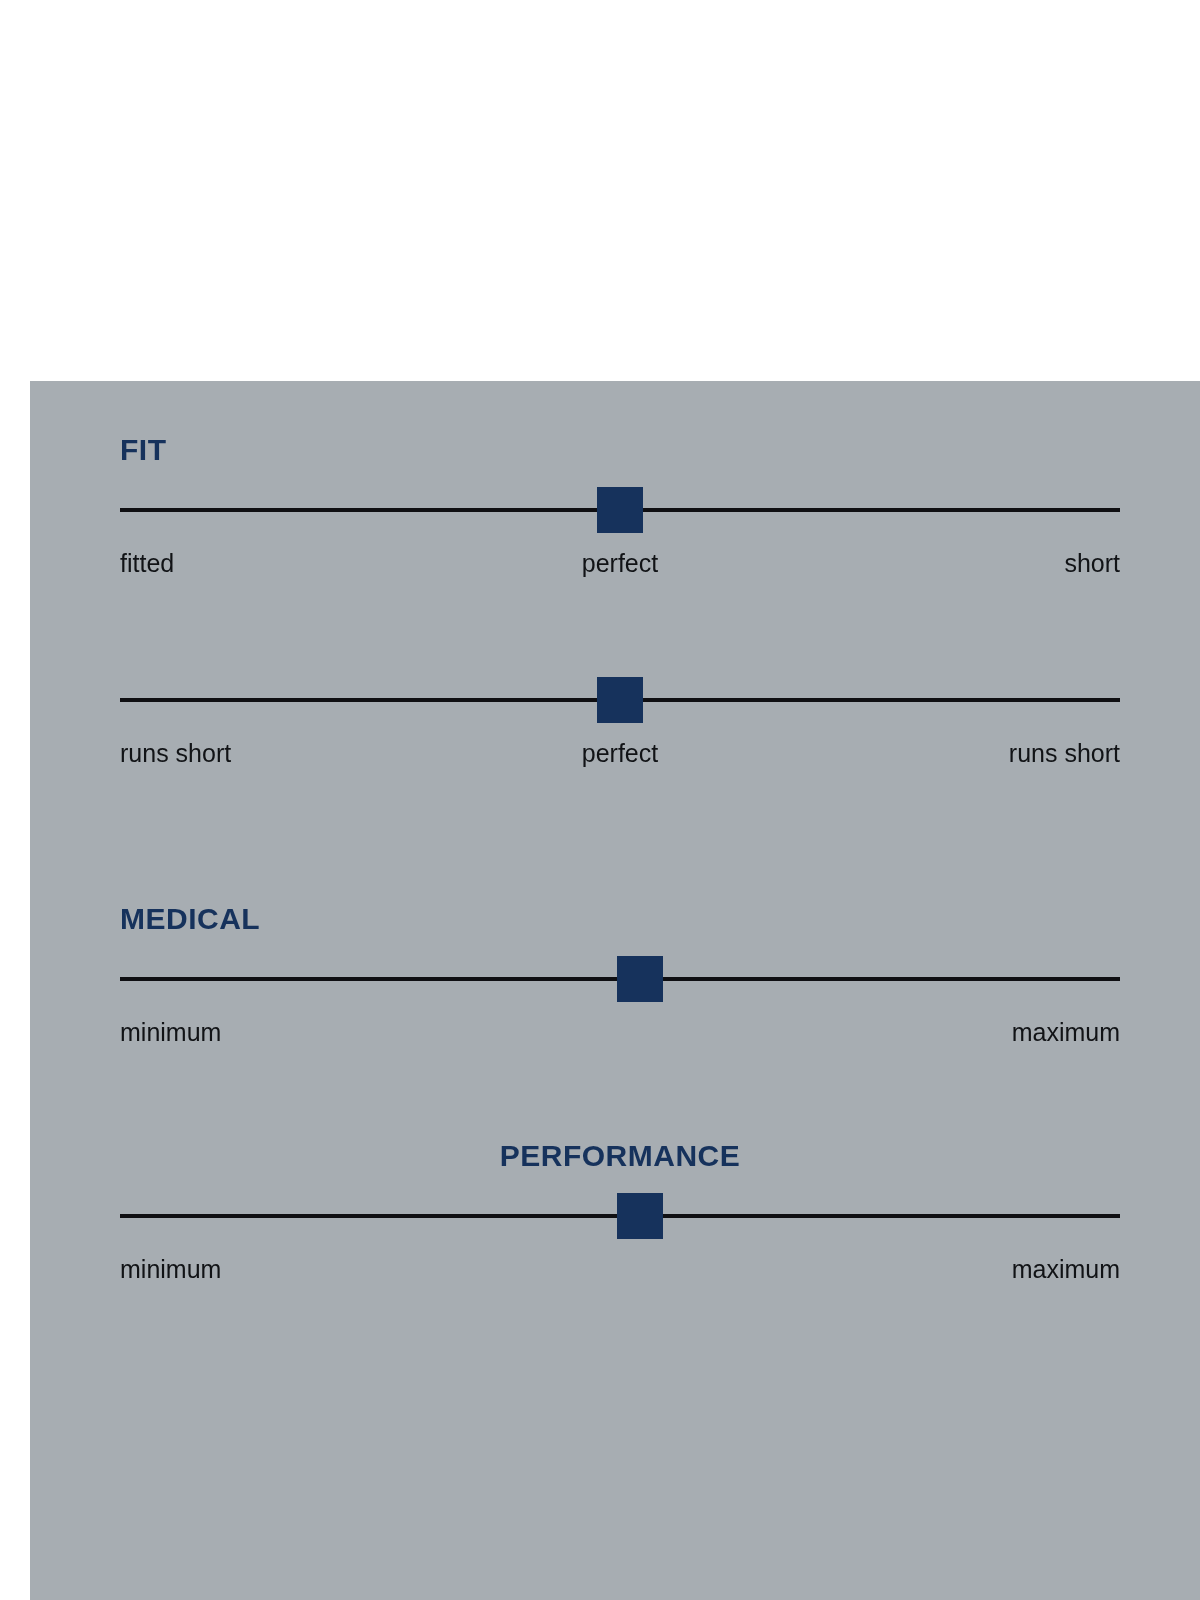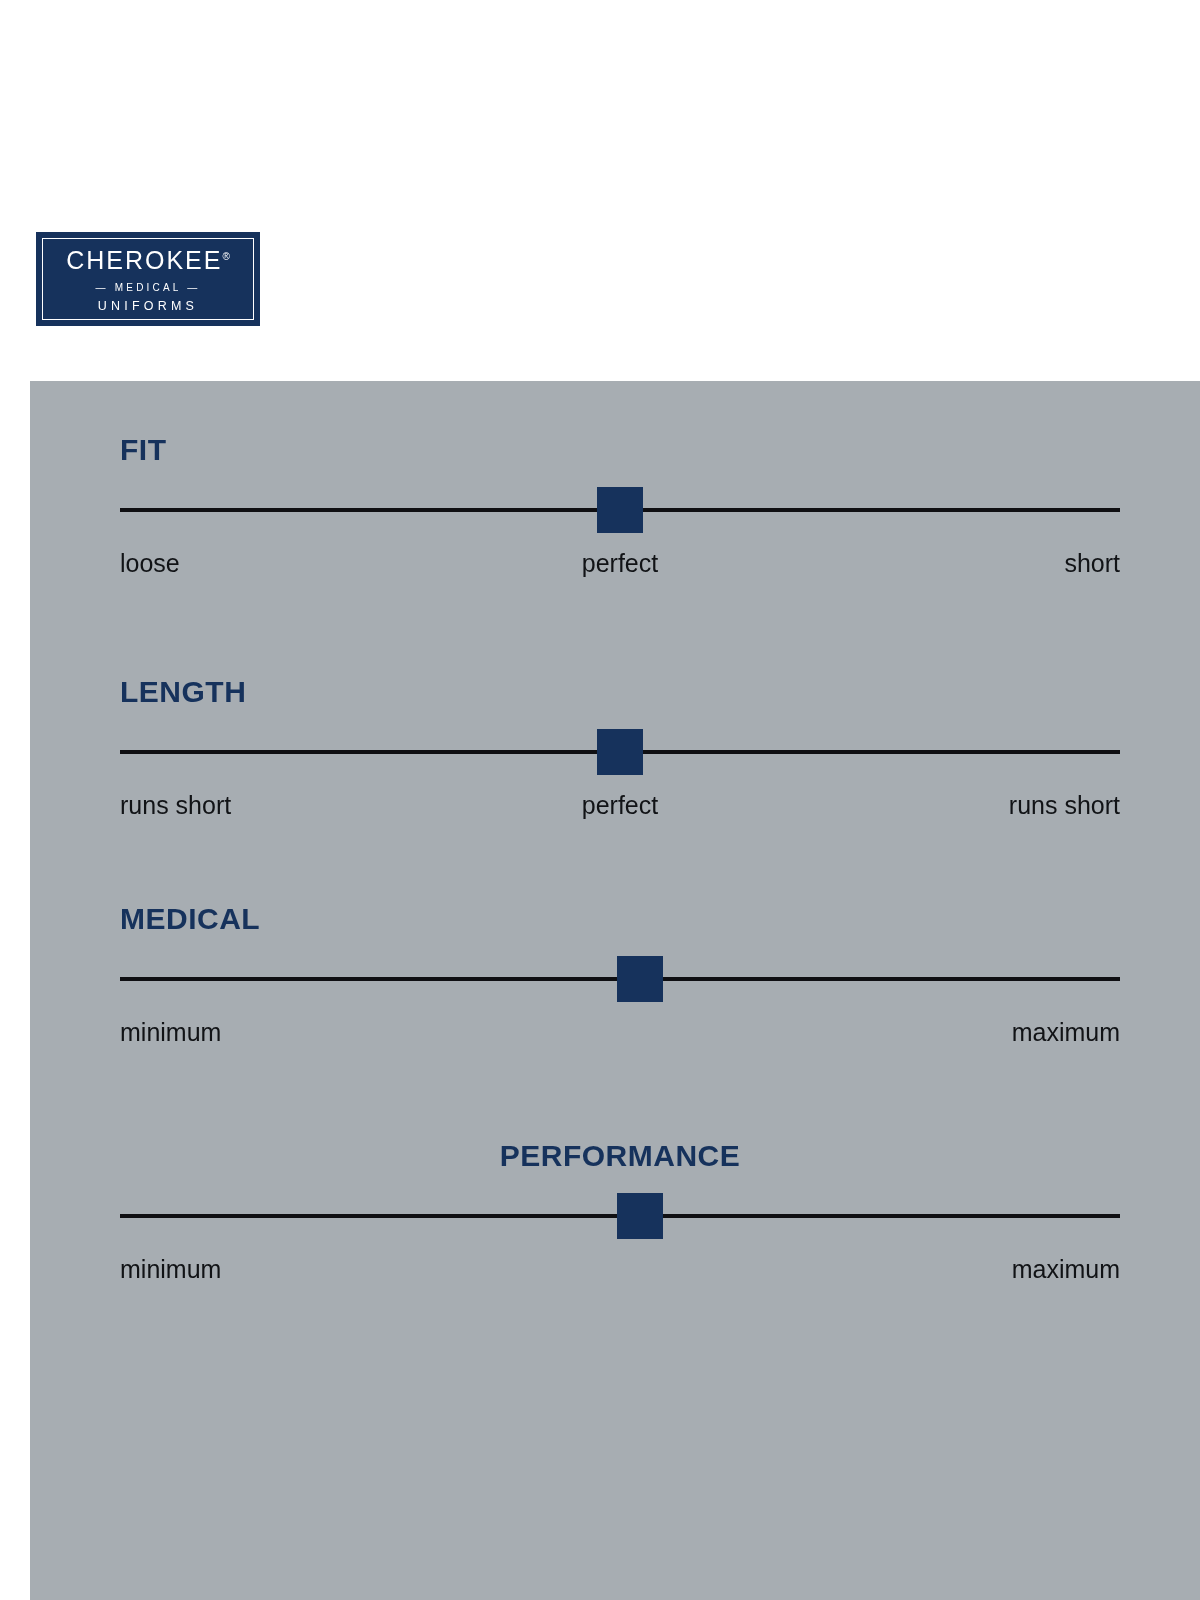--- a/index.html
+++ b/index.html
@@ -164,47 +164,39 @@
   .cap-mid  { left: 50%; transform: translateX(-50%); }
   .cap-right { right: 0; }
 </style>
 </head>
 <body>
 
 <div class="page">
 
   <div class="header">
 
-    <div class="logo-box">
-      <div class="logo-inner">
-        <div class="logo-brand"><span>CHEROKEE</span><span class="reg">®</span></div>
-        <div class="logo-sub1">— MEDICAL —</div>
-        <div class="logo-sub2">UNIFORMS</div>
-      </div>
-    </div>
 
   </div>
 
   <div class="panel">
 
     <div class="scale" style="top:54px;">
       <div class="scale-label">FIT</div>
       <div class="track-wrap">
         <div class="track"></div>
         <div class="marker" style="left:50%;"></div>
       </div>
       <div class="endcaps">
-        <div class="cap cap-left">loose</div>
+        <div class="cap cap-left">fitted</div>
         <div class="cap cap-mid">perfect</div>
         <div class="cap cap-right">short</div>
       </div>
     </div>
 
     <div class="scale" style="top:296px;">
-      <div class="scale-label">LENGTH</div>
       <div class="track-wrap">
         <div class="track"></div>
         <div class="marker" style="left:50%;"></div>
       </div>
       <div class="endcaps">
         <div class="cap cap-left">runs short</div>
         <div class="cap cap-mid">perfect</div>
         <div class="cap cap-right">runs short</div>
       </div>
     </div>

